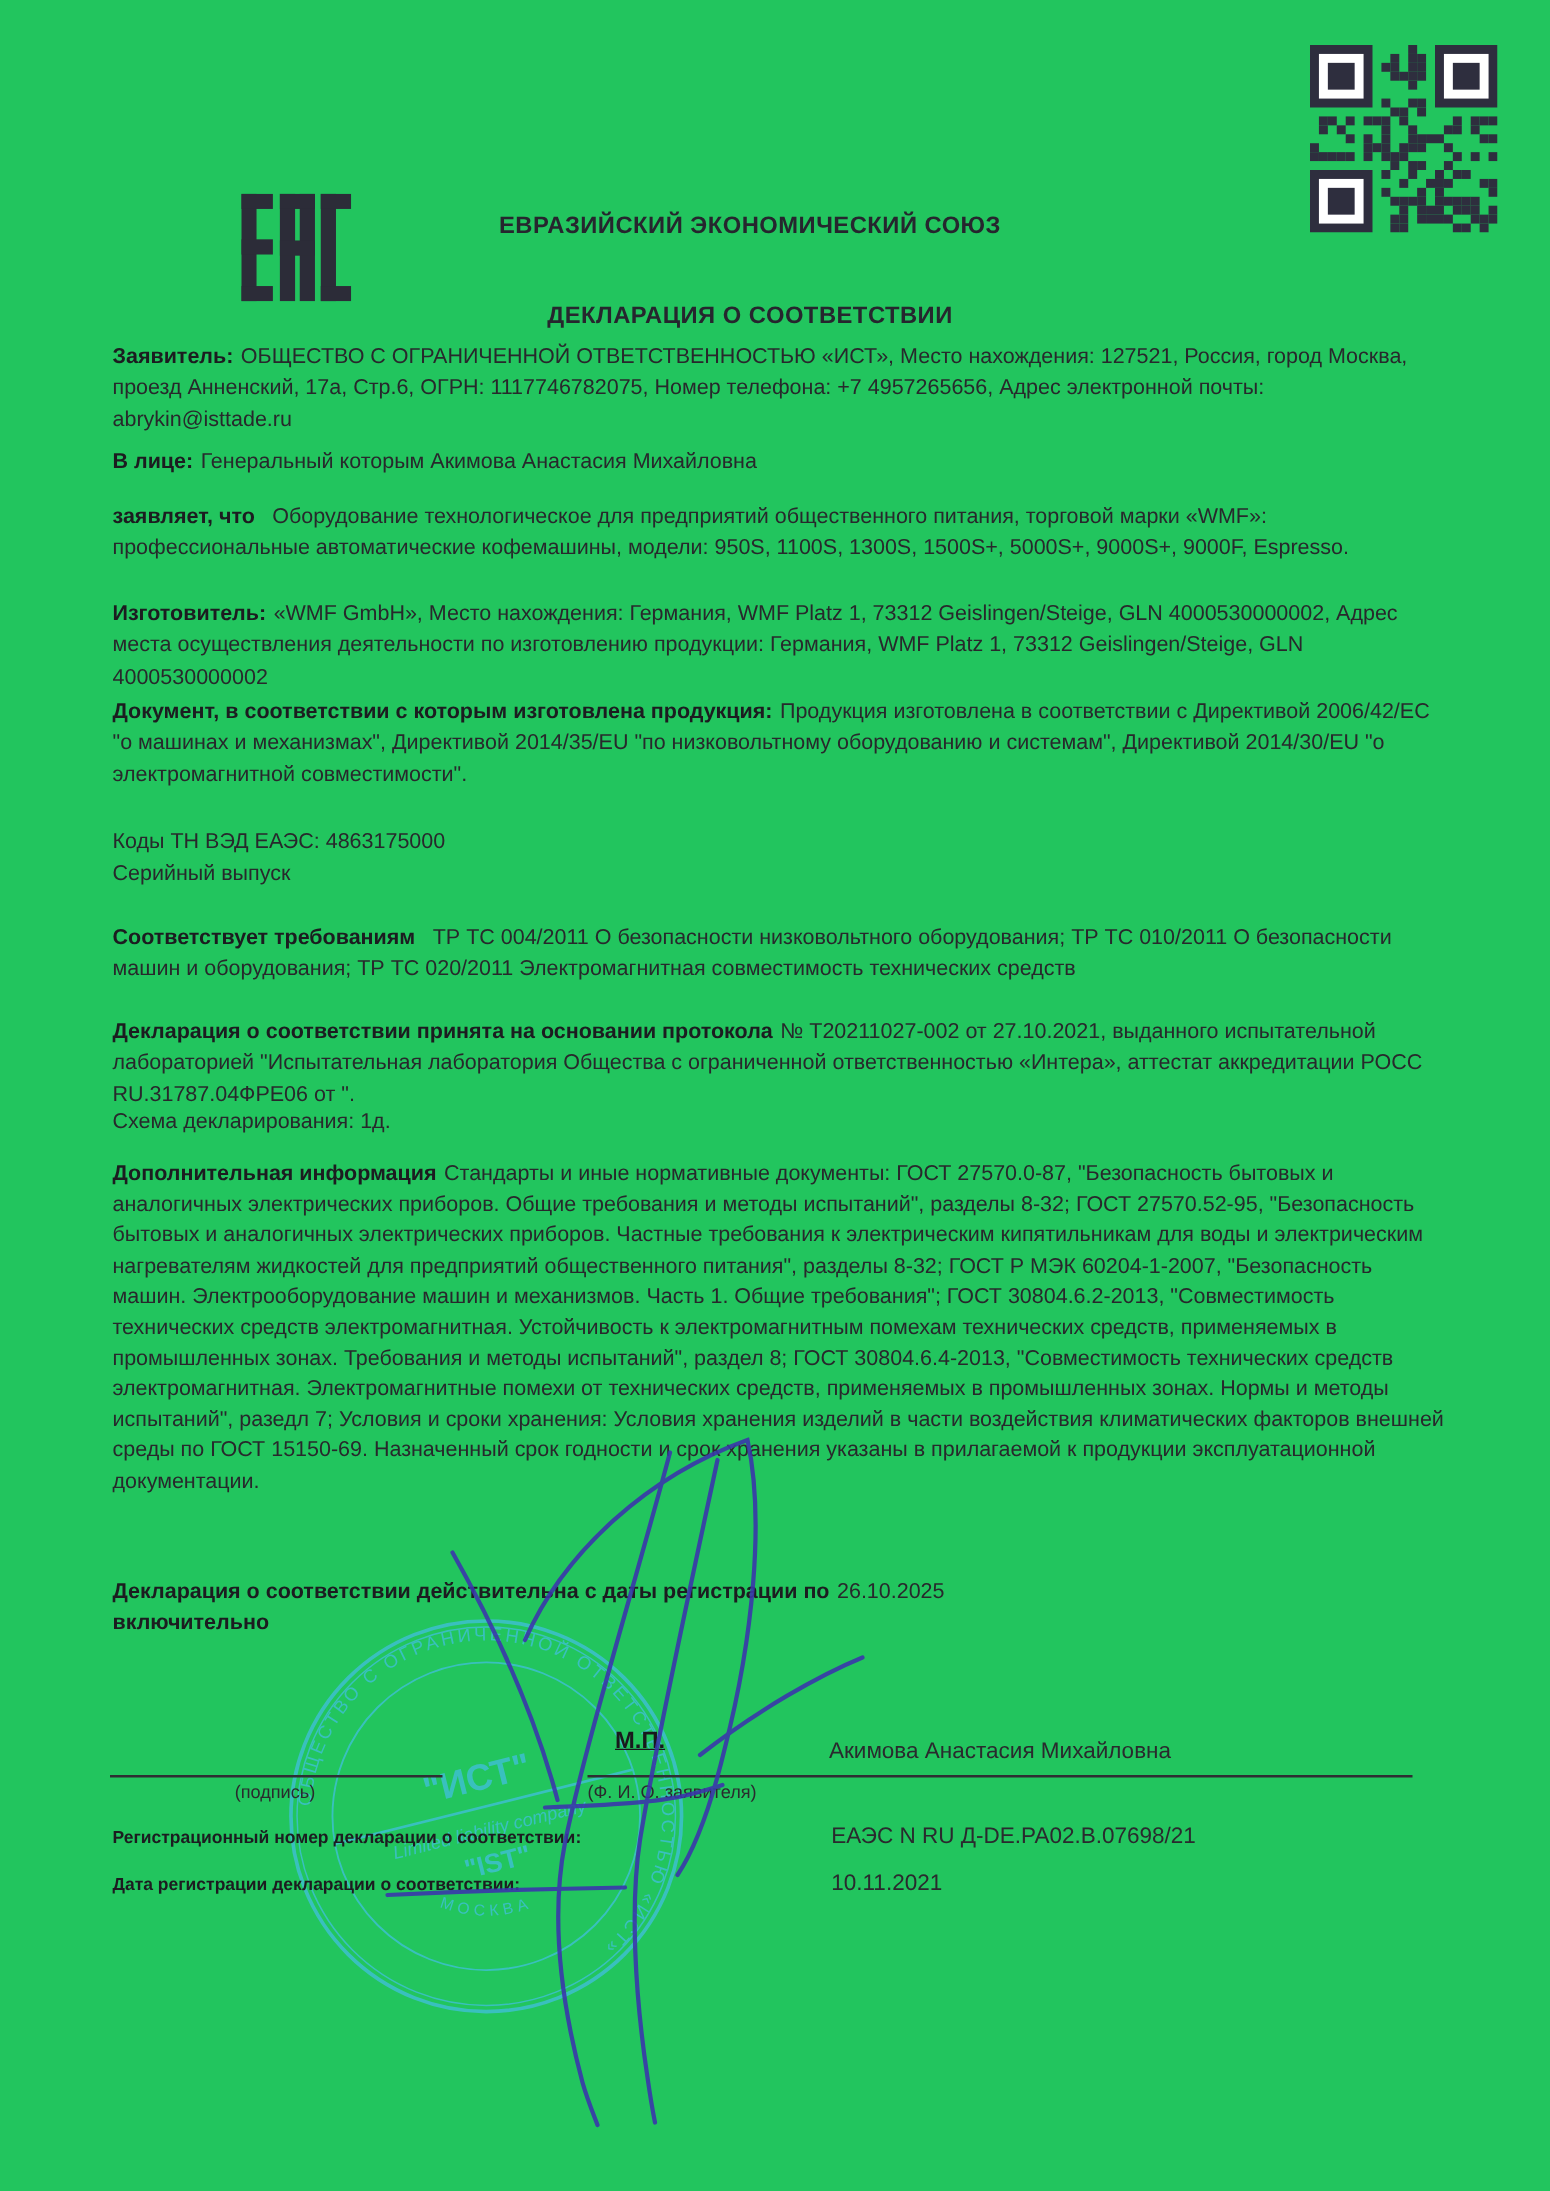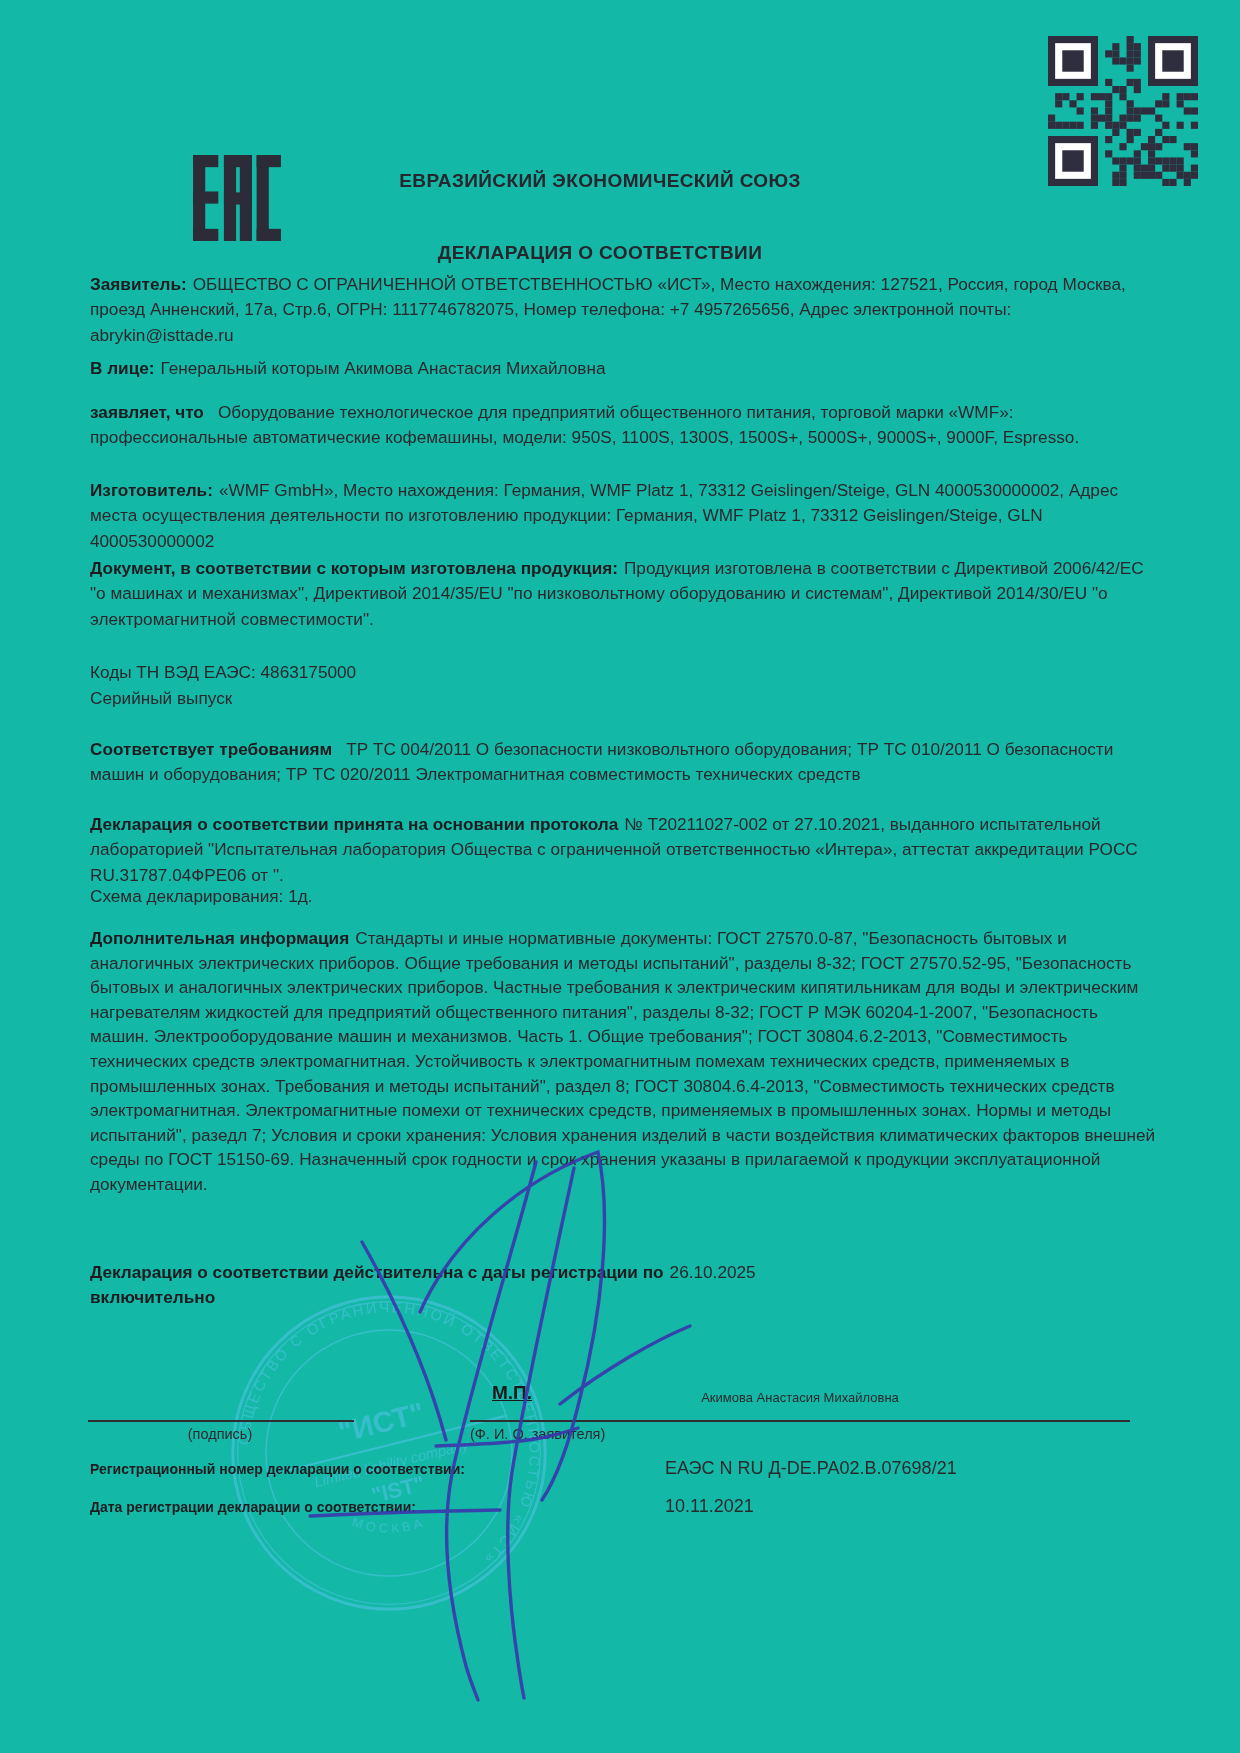--- a/index.html
+++ b/index.html
@@ -1,34 +1,34 @@
 <!DOCTYPE html>
 <html lang="ru"><head>
 <meta charset="utf-8">
 <style>
   html,body{margin:0;padding:0;background:#ffffff;}
   #page{
-    position:relative;width:1240px;height:1753px;background:#14b8a6;
+    position:relative;width:1240px;height:1753px;background:#22c55e;
     font-family:"Liberation Sans",sans-serif;color:#222226;overflow:hidden;
   }
   .abs{position:absolute;}
   .titles{left:0;top:0;width:1200px;text-align:center;}
   .union-title{top:170px;font-size:19px;font-weight:bold;letter-spacing:.4px;color:#26262e;}
   .doc-title{top:242px;font-size:19px;font-weight:bold;letter-spacing:.4px;color:#26262e;}
   .body-block{left:90px;width:1066px;font-size:17.2px;line-height:25.4px;color:#28282c;z-index:2;}
   .body-block b{color:#1c1c20;}
   .lbl{margin-right:6px;}
   .lbl-wide{margin-right:14px;}
   .addl{line-height:24.6px;}
   .eac-logo{left:193px;top:155px;z-index:2;}
   .qr{left:1048px;top:36px;z-index:2;}
   .stamp{left:223px;top:1287px;z-index:1;}
   .sig-overlay{left:0;top:0;width:1240px;height:1753px;z-index:4;pointer-events:none;}
   .mp{left:492px;top:1382px;font-size:19px;font-weight:bold;color:#19191d;z-index:3;text-decoration:underline;}
-  .fio-name{left:470px;top:1390px;width:660px;text-align:center;font-size:13px;color:#2a2a2e;z-index:3;}
+  .fio-name{left:470px;top:1390px;width:660px;text-align:center;font-size:18px;color:#2a2a2e;z-index:3;}
   .sig-line-left{left:88px;top:1420px;width:266px;border-top:2.5px solid #2e2e33;z-index:2;}
   .sig-line-right{left:470px;top:1420px;width:660px;border-top:2.5px solid #2e2e33;z-index:2;}
   .cap-podpis{left:110px;top:1426px;width:220px;text-align:center;font-size:14.5px;color:#2a2a2e;z-index:3;}
   .cap-fio{left:470px;top:1426px;width:660px;text-align:left;font-size:14.5px;color:#2a2a2e;z-index:3;}
   .reg-row{left:90px;width:1080px;z-index:3;}
   .reg-num{top:1458px;}
   .reg-date{top:1496px;}
   .reg-row .reg-label{display:inline-block;width:575px;font-size:14px;font-weight:bold;color:#1c1c20;}
   .reg-row .reg-value{font-size:18px;color:#2a2a2e;text-align:right;}
 </style>

